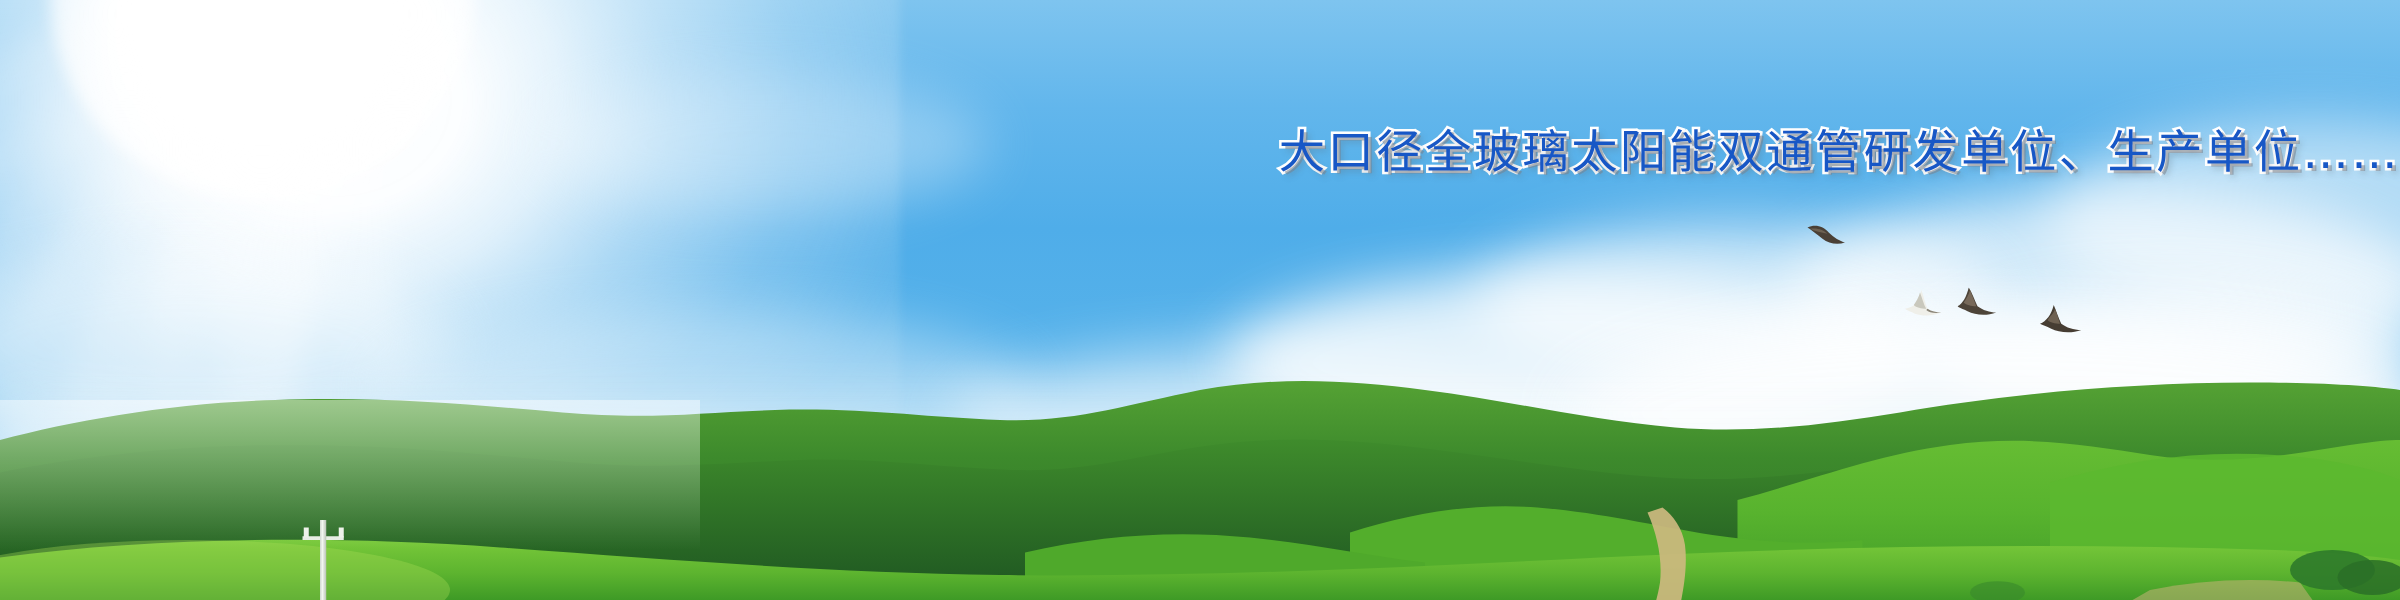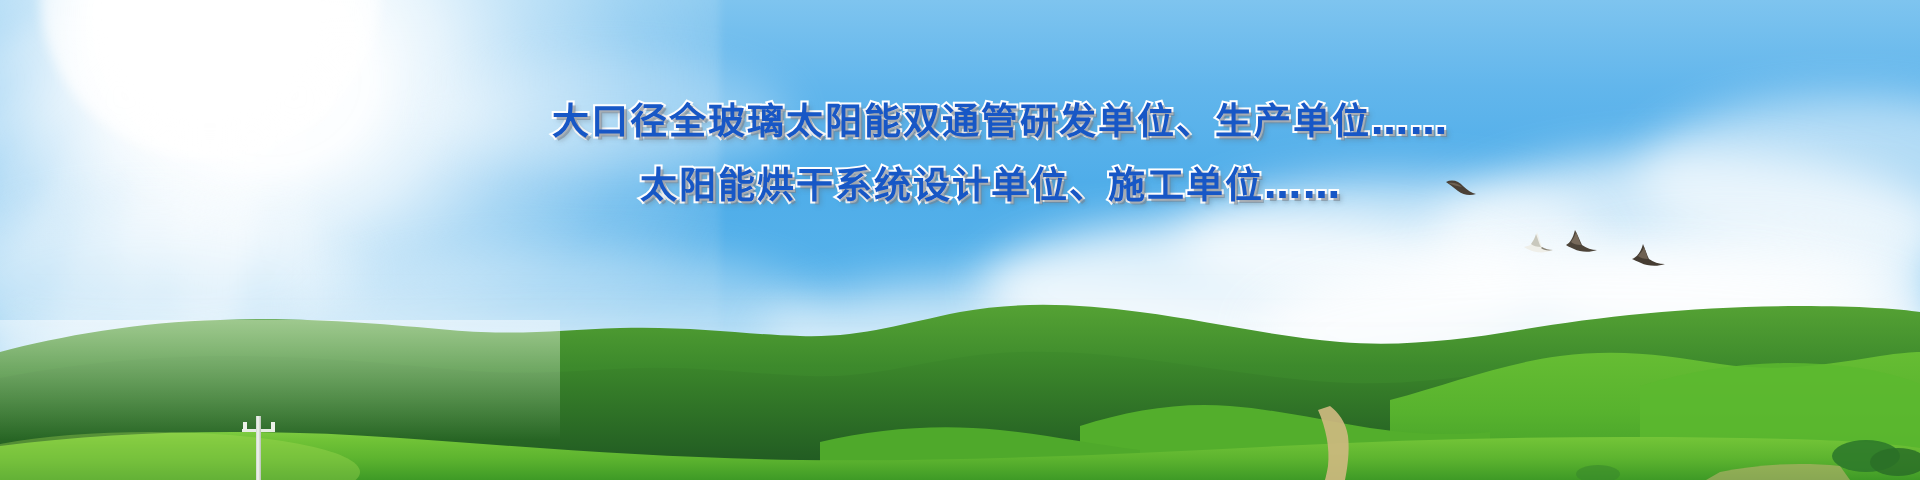--- a/index.html
+++ b/index.html
@@ -107,31 +107,32 @@
   .pole-ins.b{left:271px;}
 
   
   .headlines{
     position:absolute;left:0;top:92px;width:1920px;
     text-align:left;
     pointer-events:none;
   }
   .headline{
     font-family:"DejaVu Sans","Liberation Sans",sans-serif;
-    font-weight:700;
+    font-weight:400;
     font-size:37px;
     line-height:60px;
     letter-spacing:2px;
     color:#1757c6;
     white-space:nowrap;
     -webkit-text-stroke:4px #ffffff;
     paint-order:stroke fill;
     text-shadow:
        3px 3px 0 rgba(120,130,140,.55),
        4px 4px 5px rgba(90,100,110,.35);
+    text-align: right;
   }
   .line1{margin-left:552px;}
   .line2{margin-left:640px;margin-top:4px;}
 </style>
 </head>
 <body>
 
 <div id="banner">
 
   <div class="sky"></div>
@@ -259,16 +260,15 @@
     </svg>
   </div>
 
   <div class="pole-arm"></div>
   <div class="pole-ins a"></div>
   <div class="pole-ins b"></div>
   <div class="pole"></div>
 
   <div class="headlines">
     <div class="headline line1">大口径全玻璃太阳能双通管研发单位、生产单位……</div>
-    <div class="headline line2">太阳能烘干系统设计单位、施工单位……</div>
   </div>
 
 </div>
 
 </body></html>

